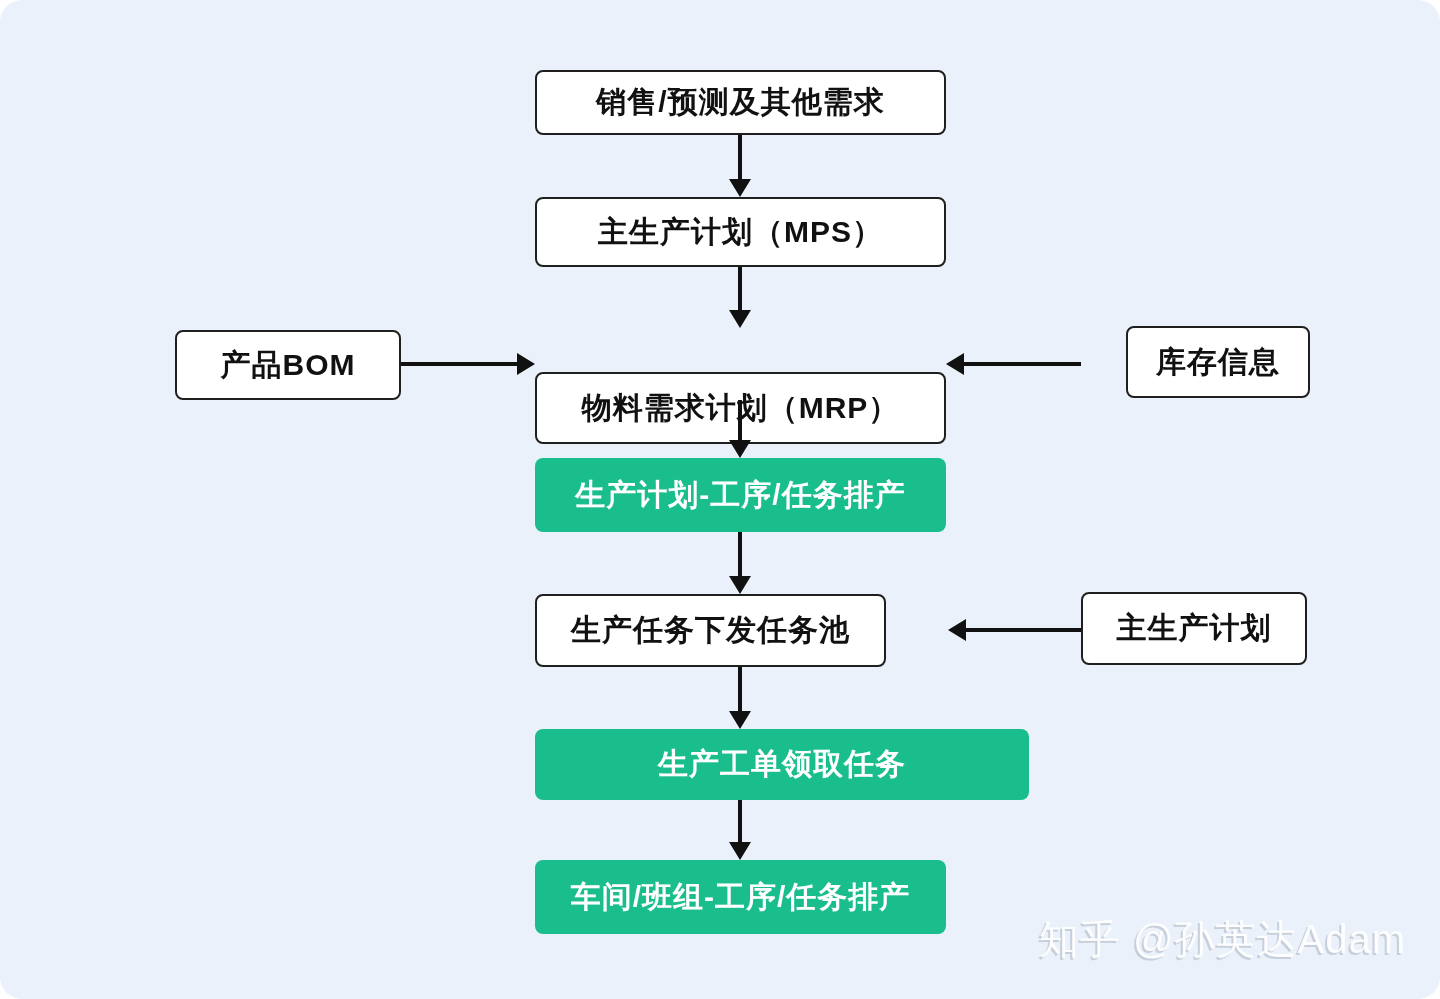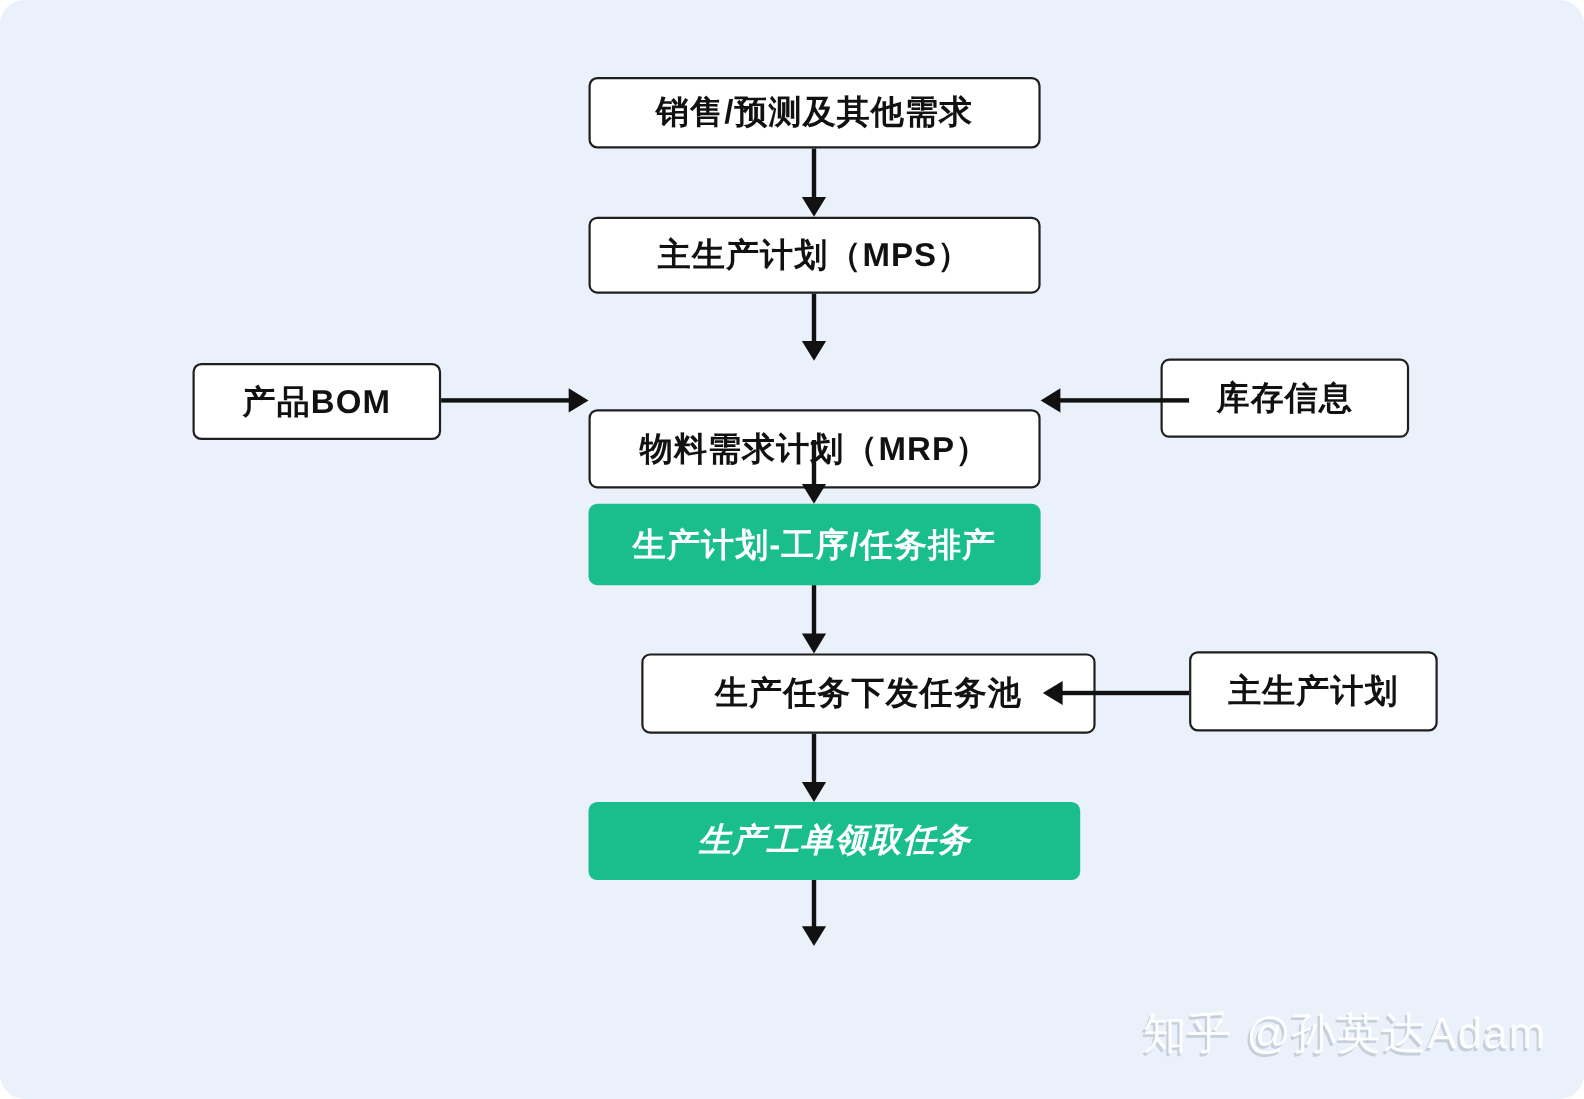--- a/index.html
+++ b/index.html
@@ -104,30 +104,31 @@
 <div id="canvas">
 
   <div class="node white" style="left:535px; top:70px;  width:411px; height:65px;">销售/预测及其他需求</div>
 
   <div class="node white" style="left:535px; top:197px; width:411px; height:70px;">主生产计划（MPS）</div>
 
   <div class="node white" style="left:175px; top:330px; width:226px; height:70px;">产品BOM</div>
 
   <div class="node white" style="left:535px; top:328px; width:411px; height:72px;margin-top:44px;">物料需求计划（MRP）</div>
 
-  <div class="node white" style="left:1055px; top:326px; width:226px; height:72px;font-family:Liberation Mono, monospace;">库存信息</div>
+  <div class="node white" style="left:1126px; top:326px; width:184px; height:72px;font-family:Liberation Mono, monospace;">库存信息</div>
 
   <div class="node green" style="left:535px; top:458px; width:411px; height:74px;">生产计划-工序/任务排产</div>
 
-  <div class="node white" style="left:535px; top:594px; width:413px; height:73px;margin-left:48px;">生产任务下发任务池</div>
+  <div class="node white" style="left:535px; top:594px; width:351px; height:73px;">生产任务下发任务池</div>
 
   <div class="node white" style="left:1081px; top:592px; width:226px; height:73px;">主生产计划</div>
 
-  <div class="node green" style="left:535px; top:729px; width:447px; height:71px;font-style:italic;">生产工单领取任务</div>
+  <div class="node green" style="left:535px; top:729px; width:494px; height:71px;">生产工单领取任务</div>
 
+  <div class="node green" style="left:535px; top:860px; width:411px; height:74px;">车间/班组-工序/任务排产</div>
 
   <div class="arrow v" style="left:728px; top:135px; width:24px; height:62px;">
     <div class="line"></div>
     <div class="head"></div>
   </div>
 
   <div class="arrow v" style="left:728px; top:267px; width:24px; height:61px;">
     <div class="line"></div>
     <div class="head"></div>
   </div>

